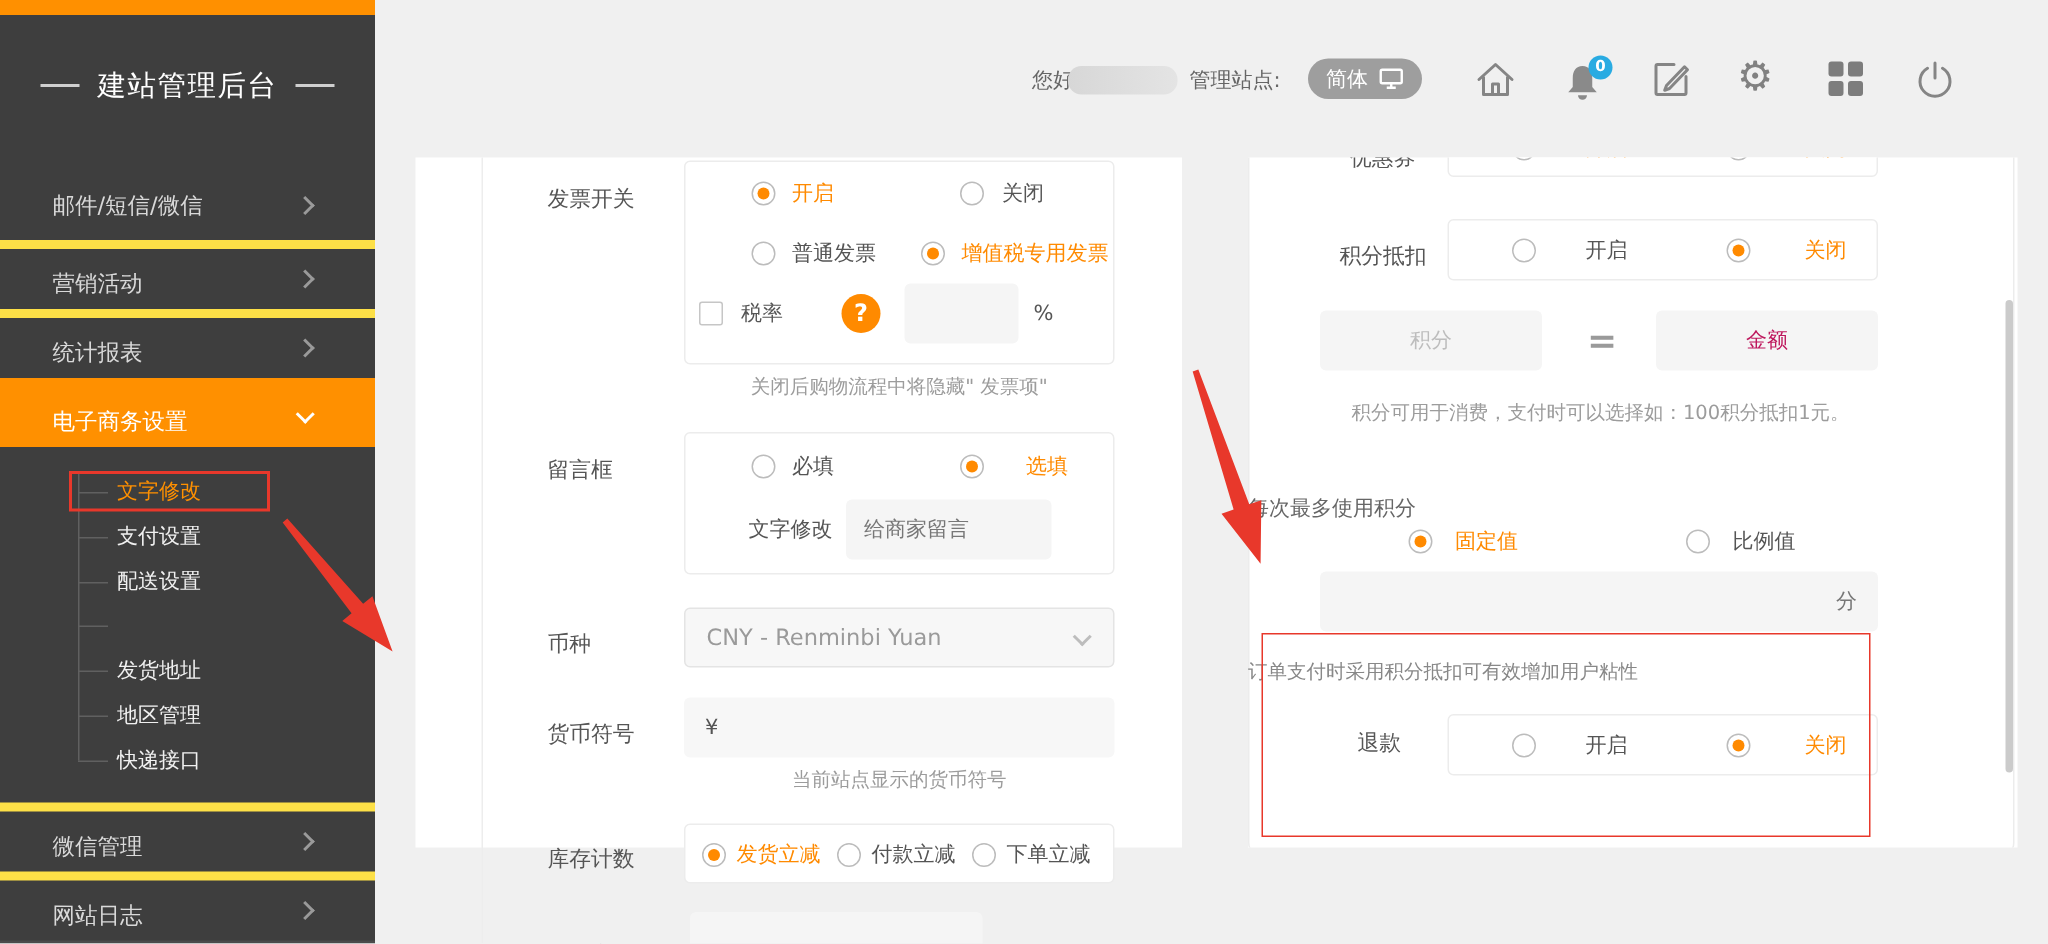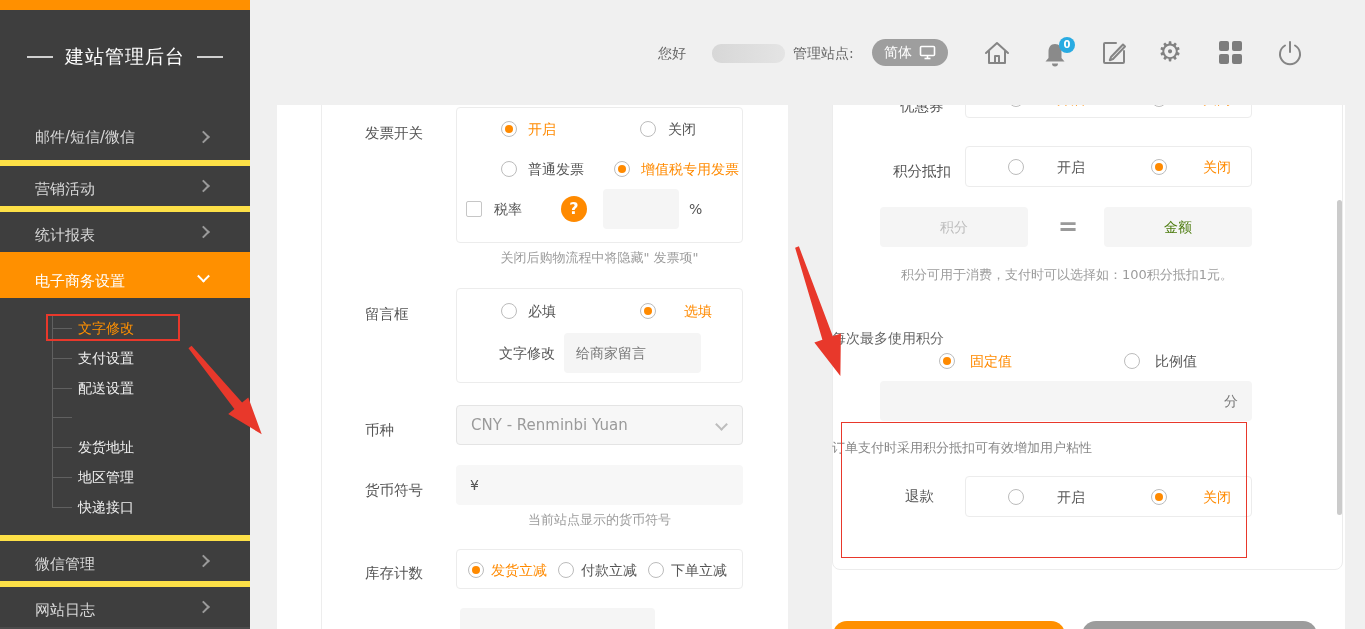--- a/index.html
+++ b/index.html
@@ -29,21 +29,21 @@
   .htext{position:absolute;font-size:14px;color:#666}
   .redact{position:absolute;left:712px;top:44px;width:73px;height:19px;border-radius:9px;background:linear-gradient(90deg,#d7d7d7,#e4e4e4)}
   .lang-pill{position:absolute;left:872px;top:39px;width:76px;height:27px;border-radius:14px;background:#9e9e9e;display:flex;align-items:center;justify-content:center;gap:7px;color:#fff;font-size:14px;cursor:pointer}
   .hicon{position:absolute;width:30px;height:30px;cursor:pointer}
   .badge{position:absolute;left:1059px;top:37px;width:16px;height:16px;border-radius:50%;background:#29abe2;color:#fff;font-size:10px;font-weight:bold;text-align:center;line-height:16px;z-index:5}
   .grid-ic{position:absolute;left:1219px;top:41px;width:24px;height:24px;display:grid;grid-template-columns:10px 10px;grid-template-rows:10px 10px;gap:3px;cursor:pointer}
   .grid-ic span{background:#7d7d7d;border-radius:2px}
   .gear{position:absolute;left:1158px;top:36px;font-size:27px;color:#818181;cursor:pointer}
 
   
-  .panel{position:absolute;top:105px;height:524px;background:#fff}
+  .panel{position:absolute;top:105px;height:460px;background:#fff}
   .vline{position:absolute;left:44px;top:0;width:1px;height:524px;background:#ededed}
   .flabel{position:absolute;font-size:14.5px;color:#555;height:40px;line-height:40px}
   .gbox{position:absolute;border:1px solid #ececec;border-radius:4px;background:#fff}
   .grow{position:absolute;height:40px}
   .r{position:absolute;top:12px;width:16px;height:16px;border:1px solid #bcbcbc;border-radius:50%;background:#fff;cursor:pointer}
   .r.on::after{content:"";position:absolute;left:3px;top:3px;width:8px;height:8px;border-radius:50%;background:#ff8a00}
   .cb{position:absolute;top:12px;width:16px;height:16px;border:1px solid #c6c6c6;border-radius:2px;background:#fff;cursor:pointer}
   .t{position:absolute;height:40px;line-height:40px;font-size:14px;color:#555;white-space:nowrap}
   .org{color:#ff8a00}
   .hint{position:absolute;font-size:13px;color:#9c9c9c;text-align:center;white-space:nowrap}
@@ -122,21 +122,21 @@
       <span class="sb-item-label">微信管理</span>
       <span class="chev right"></span>
     </div>
     <div class="sb-item" style="top:581px">
       <span class="sb-item-label">网站日志</span>
       <span class="chev right"></span>
     </div>
     <div style="position:absolute;left:0;top:627px;width:250px;height:2px;background:#4b4b4b"></div>
   </aside>
 
-  <span class="htext" style="left:658px;top:45px">您好</span>
+  <span class="htext" style="left:688px;top:45px">您好</span>
   <span class="redact"></span>
   <span class="htext" style="left:793px;top:45px">管理站点:</span>
 
   <div class="lang-pill">
     <span>简体</span>
     <svg width="17" height="15" viewBox="0 0 17 15">
       <rect x="1.5" y="1.5" width="14" height="9" rx="1" fill="none" stroke="#fff" stroke-width="1.6"></rect>
       <line x1="8.5" y1="10.5" x2="8.5" y2="13" stroke="#fff" stroke-width="1.6"></line>
       <line x1="5.5" y1="13.5" x2="11.5" y2="13.5" stroke="#fff" stroke-width="1.6"></line>
     </svg>
@@ -253,21 +253,21 @@
     <span class="flabel" style="left:61px;top:46px">积分抵扣</span>
     <div class="gbox" style="left:133px;top:41px;width:287px;height:41px">
       <span class="r" style="left:42px"></span>
       <span class="t" style="left:91px">开启</span>
       <span class="r on" style="left:185px"></span>
       <span class="t org" style="left:237px">关闭</span>
     </div>
 
     <span class="ginput" style="left:48px;top:102px;width:148px;text-align:center;color:#bdbdbd">积分</span>
     <span class="t" style="left:224px;top:102px;width:24px;text-align:center;font-size:24px;font-weight:600;color:#9a9a9a">=</span>
-    <span class="ginput" style="left:272px;top:102px;width:148px;text-align:center;color:#4d7c0f">金额</span>
+    <span class="ginput" style="left:272px;top:102px;width:148px;text-align:center;color:#be185d">金额</span>
 
     <div class="hint" style="left:0;top:161px;width:470px">积分可用于消费，支付时可以选择如：100积分抵扣1元。</div>
 
     <div class="ctext" style="left:0;top:225px;width:470px;font-size:14px;color:#666">每次最多使用积分</div>
 
     <div class="grow" style="left:0;top:241px;width:511px;height:30px">
       <span class="r on" style="left:107px;top:7px"></span>
       <span class="t org" style="left:138px;height:30px;line-height:30px">固定值</span>
       <span class="r" style="left:292px;top:7px"></span>
       <span class="t" style="left:323px;height:30px;line-height:30px">比例值</span>

